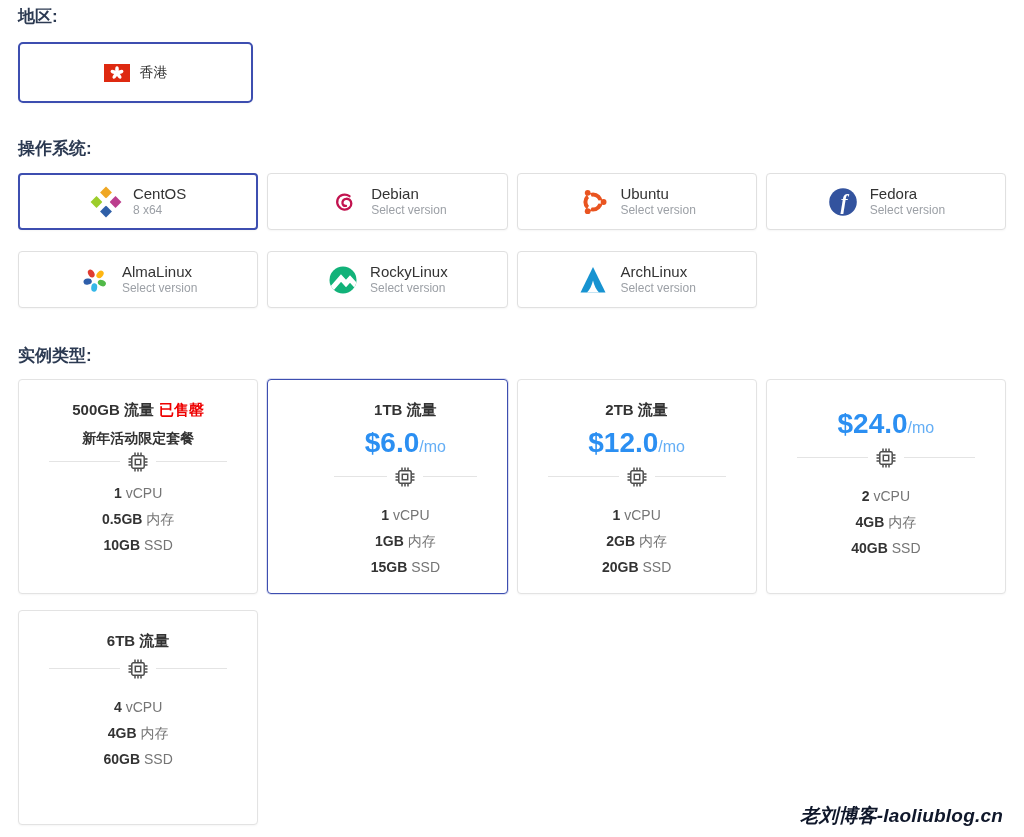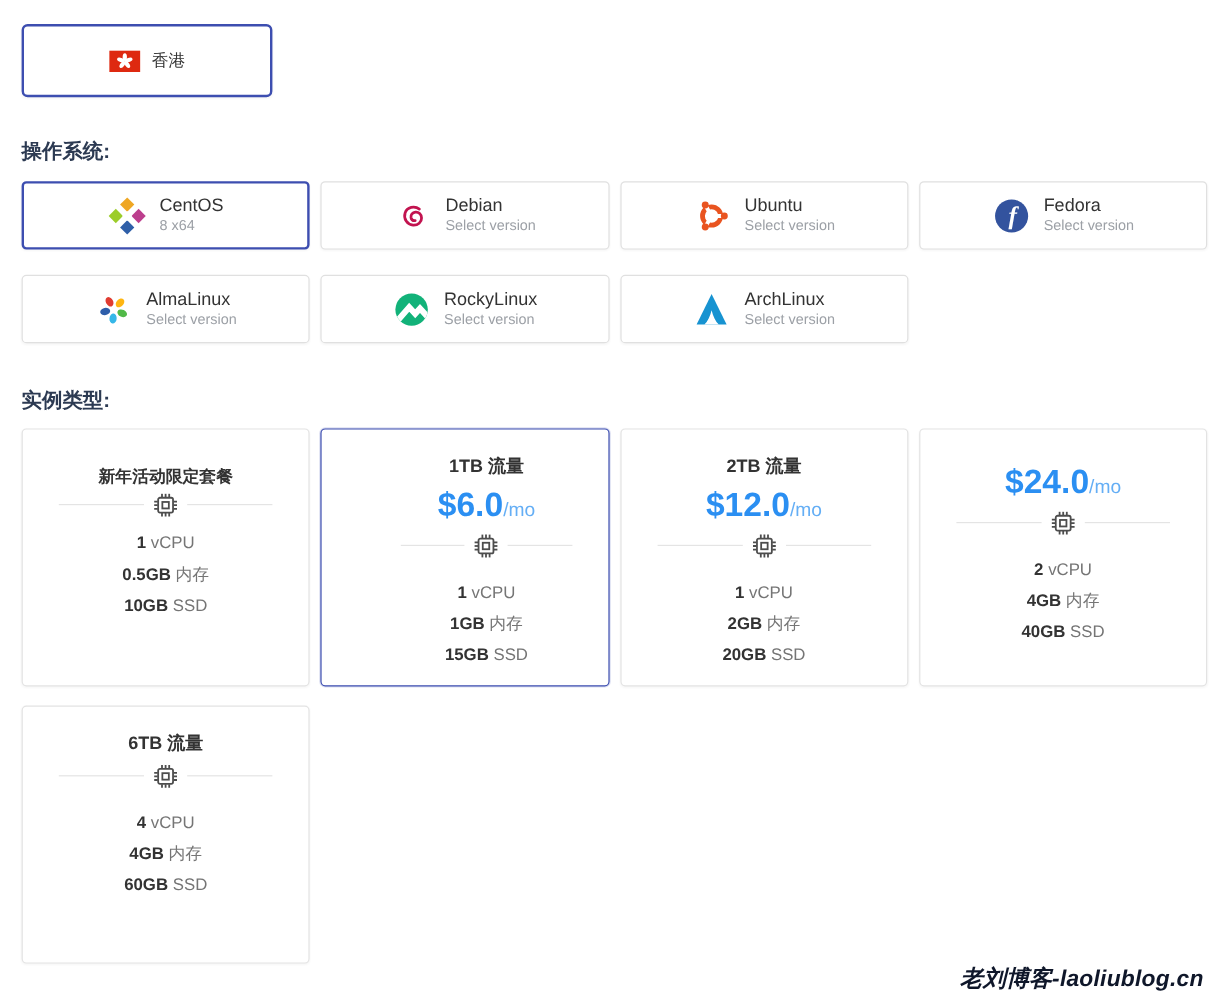--- a/index.html
+++ b/index.html
@@ -5,21 +5,21 @@
   * { box-sizing: border-box; margin: 0; padding: 0; }
   html,body { width: 1024px; height: 837px; background: #fff; font-family: "Liberation Sans", sans-serif; position: relative; overflow: hidden; }
   .page { padding: 6px 18px 0 18px; }
 
   h2.section-heading { font-size: 17px; font-weight: bold; color: #2c3a52; line-height: 22px; }
   #os-heading { margin-top: 35px; }
   #plans-heading { margin-top: 37px; }
 
   
   .region-card {
-    margin-top: 14px; width: 209px; height: 61px;
+    margin-top: 14px; width: 235px; height: 61px;
     border: 2px solid #3d4eb0; border-radius: 5px; background: #fff;
     display: flex; align-items: center; justify-content: center; gap: 10px;
     cursor: pointer; box-shadow: 0 1px 2px rgba(0,0,0,.04);
   }
   .region-label { font-size: 14px; color: #333; }
   .flag { display: inline-flex; }
 
   
   .os-grid { margin-top: 13px; display: grid; grid-template-columns: repeat(4,1fr); gap: 21px 9px; }
   .os-card {
@@ -55,20 +55,21 @@
   .watermark {
     position: absolute; right: 21px; bottom: 8px;
     font-size: 19px; font-weight: bold; color: #0f172a; letter-spacing: .2px; font-style: italic;
   }
 </style>
 </head>
 <body>
 
 <div class="page">
 
+  <h2 class="section-heading" id="region-heading">地区:</h2>
   <div class="region-card">
     <span class="flag">
       <svg width="26" height="18" viewBox="0 0 26 18">
         <rect width="26" height="18" fill="#DE2910"></rect>
         <g fill="#fff">
           <g transform="rotate(0 13 9)">
               <ellipse cx="13" cy="5.6" rx="1.8" ry="3.3"></ellipse>
             </g>
           <g transform="rotate(72 13 9)">
               <ellipse cx="13" cy="5.6" rx="1.8" ry="3.3"></ellipse>
@@ -214,20 +215,21 @@
         <span class="os-sub">Select version</span>
       </span>
     </div>
 
   </div>
 
   <h2 class="section-heading" id="plans-heading">实例类型:</h2>
   <div class="plans-grid">
 
     <div class="plan-card sold-out">
+      <div class="plan-title"><span>500GB 流量</span><span class="plan-badge">已售罄</span></div>
       <div class="plan-subtitle">新年活动限定套餐</div>
       <div class="divider">
         <span class="chip">
           <svg width="20" height="20" viewBox="0 0 20 20">
               <g stroke="#4d4d4d" stroke-width="1.5">
                 <line x1="7" y1="0.5" x2="7" y2="3.5"></line>
                 <line x1="10" y1="0.5" x2="10" y2="3.5"></line>
                 <line x1="13" y1="0.5" x2="13" y2="3.5"></line>
                 <line x1="7" y1="16.5" x2="7" y2="19.5"></line>
                 <line x1="10" y1="16.5" x2="10" y2="19.5"></line>

